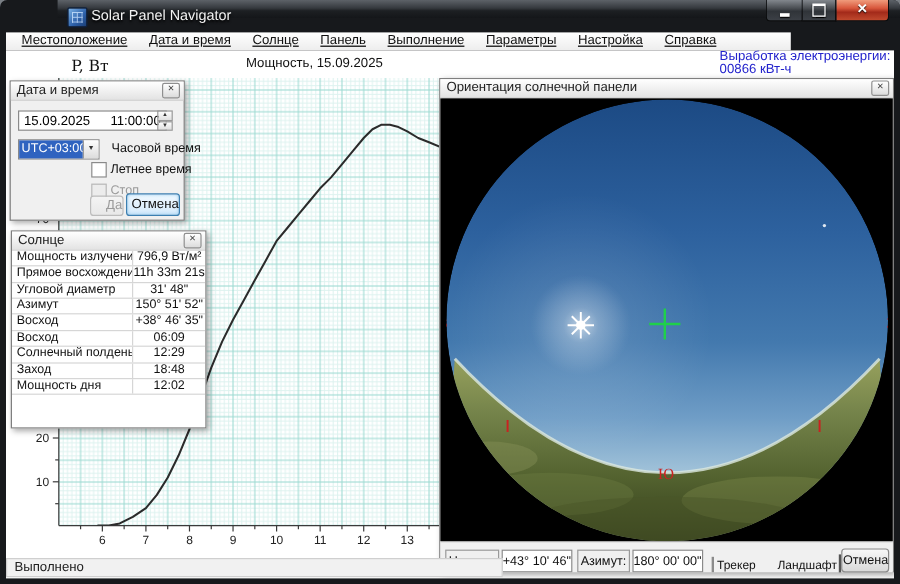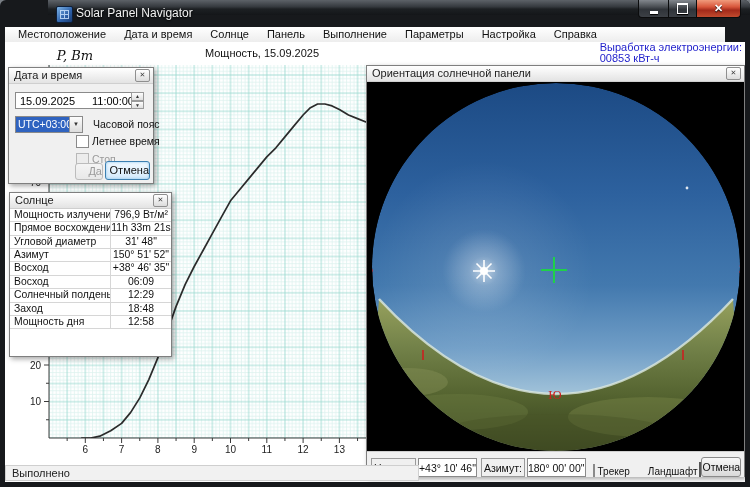--- a/index.html
+++ b/index.html
@@ -17,27 +17,27 @@
   .capbtn{height:17px;border:1px solid #0b0c0d;border-top:none;display:flex;align-items:center;justify-content:center;
     background:linear-gradient(#82878d,#4a4e53 40%,#303439 55%,#3c4046);}
   .capbtn.minb{width:29px;border-radius:0 0 0 4px;}
   .capbtn.maxb{width:27px;border-left:none;}
   .capbtn.closeb{width:43px;border-left:none;border-radius:0 0 4px 0;
     background:linear-gradient(#f09b7c,#d8573c 40%,#a32a1a 60%,#c04a2e);}
   .glyph-min{width:8px;height:3px;background:#fff;margin-top:7px;box-shadow:0 1px 1px #000;}
   .glyph-max{width:9px;height:8px;border:1px solid #fff;border-top:2px solid #fff;box-shadow:0 1px 1px #000;}
   .glyph-close{color:#fff;font-size:11px;font-weight:bold;text-shadow:0 1px 1px #000;line-height:15px;}
   
-  .menubar{position:absolute;left:5px;top:27px;width:720px;height:15px;
-    background:linear-gradient(#ffffff,#ededed);display:flex;align-items:center;padding-left:4px;box-sizing:border-box;}
+  .menubar{position:absolute;left:5px;top:27px;width:654px;height:15px;
+    background:linear-gradient(#ffffff,#ededed);display:flex;align-items:center;padding-left:4px;box-sizing:border-box;text-decoration:underline;}
   .menu-item{font-size:11px;color:#111;padding:0 9px;line-height:15px;white-space:nowrap;}
   
   .client{position:absolute;left:5px;top:42px;width:740px;height:440px;background:#ffffff;overflow:hidden;}
   .hdr-yaxis{position:absolute;left:44px;top:6px;width:52px;text-align:center;
-    font-family:"DejaVu Serif",serif;font-style:italic;font-size:13px;color:#111;}
+    font-family:"DejaVu Serif",serif;font-size:13px;color:#111;}
   .hdr-title{position:absolute;left:152px;top:5px;width:210px;text-align:center;font-size:11px;color:#111;}
   .hdr-energy{position:absolute;right:3px;top:0;text-align:left;font-size:11px;line-height:11px;}
   
   .panel{position:absolute;background:#f0f0f0;border:1px solid #7f7f7f;box-shadow:2px 2px 5px rgba(0,0,0,.35);}
   .ptitle{height:15px;background:linear-gradient(#ffffff,#e3e3e3);border-bottom:1px solid #cfcfcf;
     display:flex;justify-content:space-between;align-items:center;padding:0 3px 0 5px;}
   .ptitle span{font-size:11px;color:#222;line-height:15px;white-space:nowrap;}
   .pclose{width:13px;height:11px;border:1px solid #8f8f8f;border-radius:2px;background:linear-gradient(#fff,#dcdcdc);
     font-size:7px;line-height:10px;text-align:center;color:#444;}
   .dt-panel{left:3px;top:25px;width:144px;height:115px;}
@@ -194,41 +194,41 @@
           <line x1="41" y1="122.25" x2="44" y2="122.25" stroke="#3a3a3a" stroke-width="1"></line>
           <line x1="41" y1="85.75" x2="44" y2="85.75" stroke="#3a3a3a" stroke-width="1"></line>
           <line x1="41" y1="49.25" x2="44" y2="49.25" stroke="#3a3a3a" stroke-width="1"></line>
           <polyline points="76.7,396.0 85.7,396.0 94.8,394.2 105.7,388.7 116.6,381.4 125.7,370.4 134.8,355.9 143.8,337.6 152.9,315.7 162.0,290.1 171.0,264.6 180.1,242.7 189.2,224.5 198.3,208.0 207.3,191.6 216.4,175.2 225.5,158.8 234.6,147.8 243.6,136.9 252.7,125.9 261.8,114.9 270.9,105.8 279.9,94.9 289.0,83.9 298.1,73.0 305.4,65.7 312.6,62.0 319.9,62.0 327.1,63.9 334.4,67.5 343.5,73.0 352.5,76.6 361.6,80.3" fill="none" stroke="#2b2b2b" stroke-width="1.7" stroke-linejoin="round" stroke-linecap="round" clip-path="url(#pclip)"></polyline>
         </svg></div>
 
     <div class="hdr-yaxis">P, Вт</div>
     <div class="hdr-title">Мощность, 15.09.2025</div>
     <div class="hdr-energy" id="energy" style="color: rgb(35, 35, 204);">
       <div>Выработка электроэнергии:</div>
-      <div>00853 кВт-ч</div>
+      <div>00866 кВт-ч</div>
     </div>
 
     <div class="panel dt-panel">
       <div class="ptitle">
         <span>Дата и время</span>
         <div class="pclose">✕</div>
       </div>
       <div class="dt-field">
         <span>15.09.2025</span>
         <span>11:00:00</span>
       </div>
       <div class="spinner">
         <div class="spinbtn">▲</div>
         <div class="spinbtn">▼</div>
       </div>
       <div class="combo">
         <div class="sel">UTC+03:00</div>
         <div class="drop">▼</div>
       </div>
-      <div class="dt-label" style="left:84px;top:50px;">Часовой пояс</div>
+      <div class="dt-label" style="left:84px;top:50px;">Часовой время</div>
       <div class="checkbox" style="left:67px;top:67px;"></div>
       <div class="dt-label" style="left:83px;top:67px;">Летнее время</div>
       <div class="checkbox disabled" style="left:67px;top:85px;"></div>
       <div class="dt-label" style="left:83px;top:85px;color:#9a9a9a;">Стоп</div>
       <div class="btn disabled" style="left:66px;top:95px;width:26px;height:15px;line-height:15px;">Да</div>
       <div class="btn default" style="left:96px;top:93px;width:43px;height:17px;line-height:17px;">Отмена</div>
     </div>
 
     <div class="panel sun-panel">
       <div class="ptitle">
@@ -263,21 +263,21 @@
           <div class="sun-row">
             <div class="sun-label">Солнечный полдень</div>
             <div class="sun-value">12:29</div>
           </div>
           <div class="sun-row">
             <div class="sun-label">Заход</div>
             <div class="sun-value">18:48</div>
           </div>
           <div class="sun-row">
             <div class="sun-label">Мощность дня</div>
-            <div class="sun-value">12:58</div>
+            <div class="sun-value">12:02</div>
           </div>
         </div>
     </div>
 
     <div class="panel or-panel">
       <div class="ptitle">
         <span>Ориентация солнечной панели</span>
         <div class="pclose">✕</div>
       </div>
       <div class="or-image">

